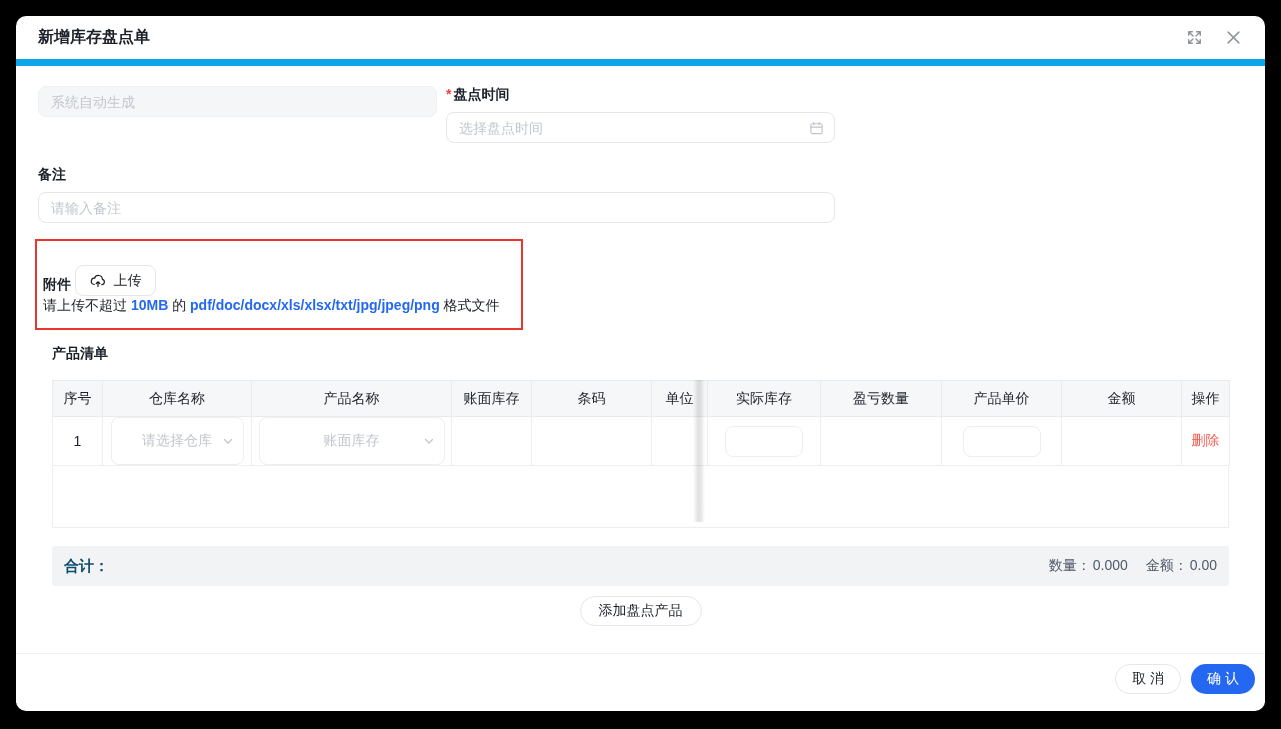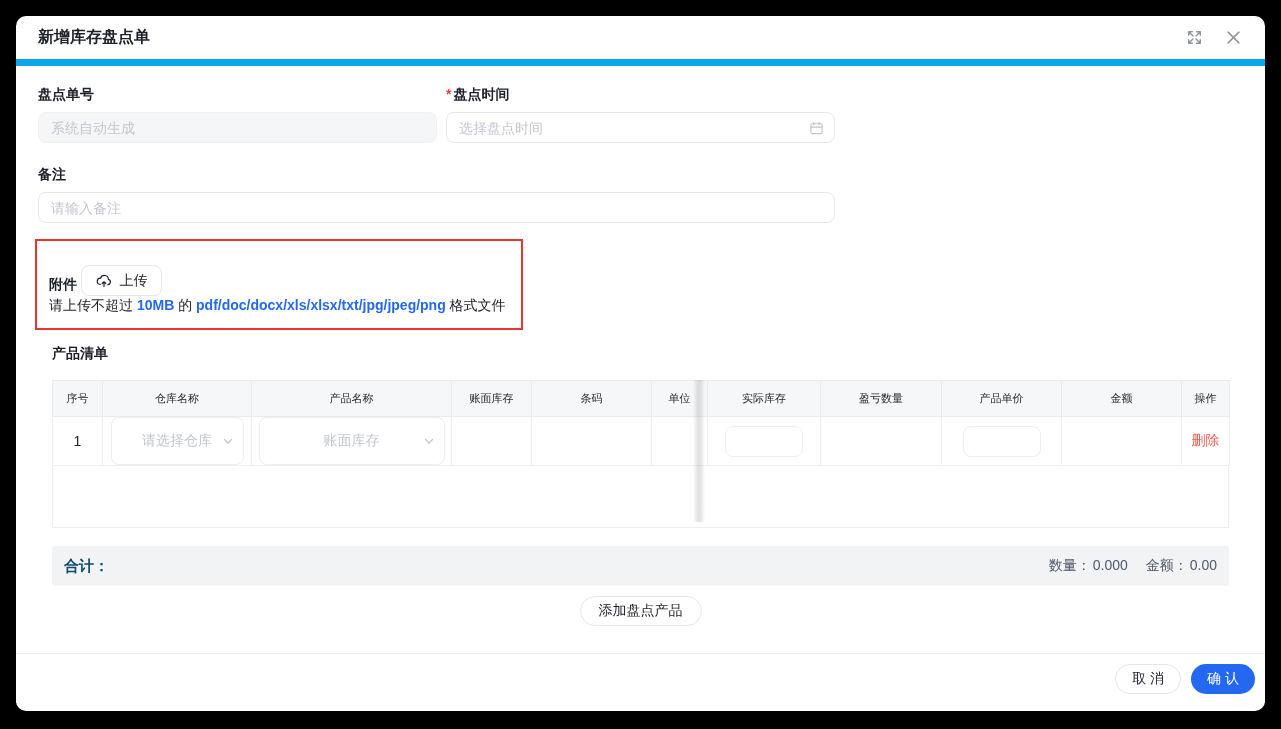--- a/index.html
+++ b/index.html
@@ -45,37 +45,37 @@
   .w-order{width:399px;}
   .w-time{width:389px;}
   .input-wrap{position:relative;}
   .input-suffix-icon{position:absolute;right:11px;top:50%;transform:translateY(-50%);display:inline-flex;cursor:pointer;}
   .remark-block{margin-top:23px;}
   .w-remark{width:797px;}
   
   .attachment-box{
     margin-top:16px;margin-left:-3px;width:488px;
     border:2px solid var(--highlight_red);
-    padding:12px 6px 14px 12px;
+    padding:12px 6px 14px 6px;
   }
   .upload-button{
     margin-top:12px;display:inline-flex;align-items:center;gap:7px;
     height:31px;padding:0 14px;border:1px solid #e5e6eb;border-radius:8px;
     background:#fff;font-size:14px;color:#1d2129;cursor:pointer;font-family:inherit;
   }
   .upload-tip{font-size:14px;color:#1d2129;line-height:18px;}
   .tip-strong{color:var(--accent_blue);font-weight:700;}
   
   .product-section{margin-left:14px;width:1177px;}
   .section-title{margin-top:15px;font-size:14px;font-weight:700;color:#1d2129;}
   .table-wrap{position:relative;margin-top:17px;width:1177px;}
   table.product-table{border-collapse:collapse;table-layout:fixed;width:1177px;}
   .product-table th{
     height:36px;background:#f6f7f8;border:1px solid #e8eaec;
-    font-size:11px;font-weight:500;color:#1d2129;text-align:center;
+    font-size:14px;font-weight:500;color:#1d2129;text-align:center;
     overflow:hidden;white-space:nowrap;
   }
   .product-table td{
     height:44px;border:1px solid #eceef0;text-align:center;
     font-size:14px;color:#1d2129;background:#fff;
   }
   .cell-select{
     display:flex;align-items:center;justify-content:center;position:relative;
     height:48px;border:1px solid #eceef0;border-radius:8px;margin:0 auto;
     font-size:14px;color:#c2c7cf;cursor:pointer;background:#fff;
@@ -139,21 +139,20 @@
           <path d="M2 2 L12 12 M12 2 L2 12"></path>
         </svg>
       </button>
     </span>
   </div>
 
   <div class="modal-body">
 
     <div class="field-row">
       <div class="field w-order">
-        <span class="field-label">盘点单号</span>
         <input class="text-input w-order" type="text" disabled="" placeholder="系统自动生成" style="">
       </div>
       <div class="field w-time">
         <span class="field-label">
           <span class="required-mark">*</span><span>盘点时间</span>
         </span>
         <span class="input-wrap w-time">
           <input class="text-input" type="text" placeholder="选择盘点时间" style="">
           <span class="input-suffix-icon">
             <svg width="15" height="15" viewBox="0 0 16 16" fill="none" stroke="#bfc4cc" stroke-width="1.2" stroke-linecap="round">

